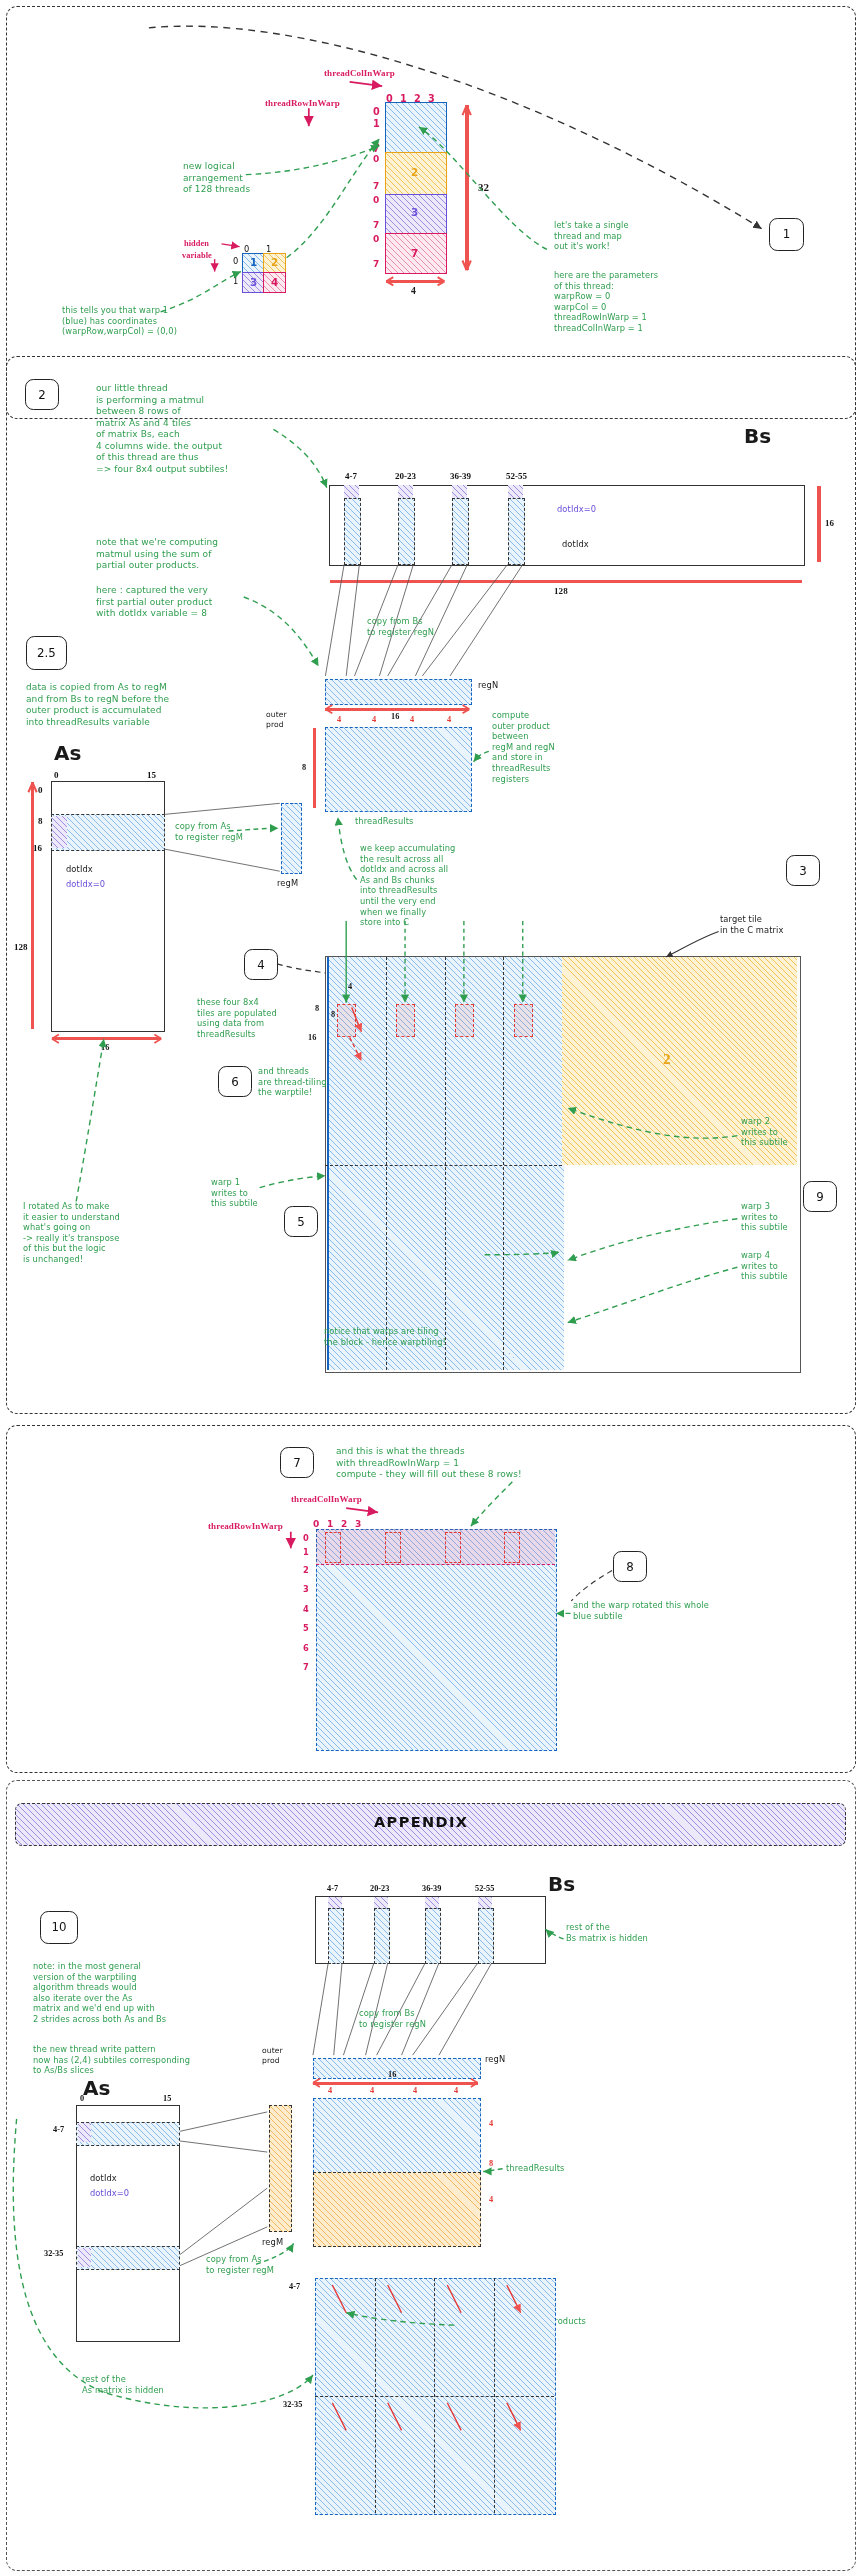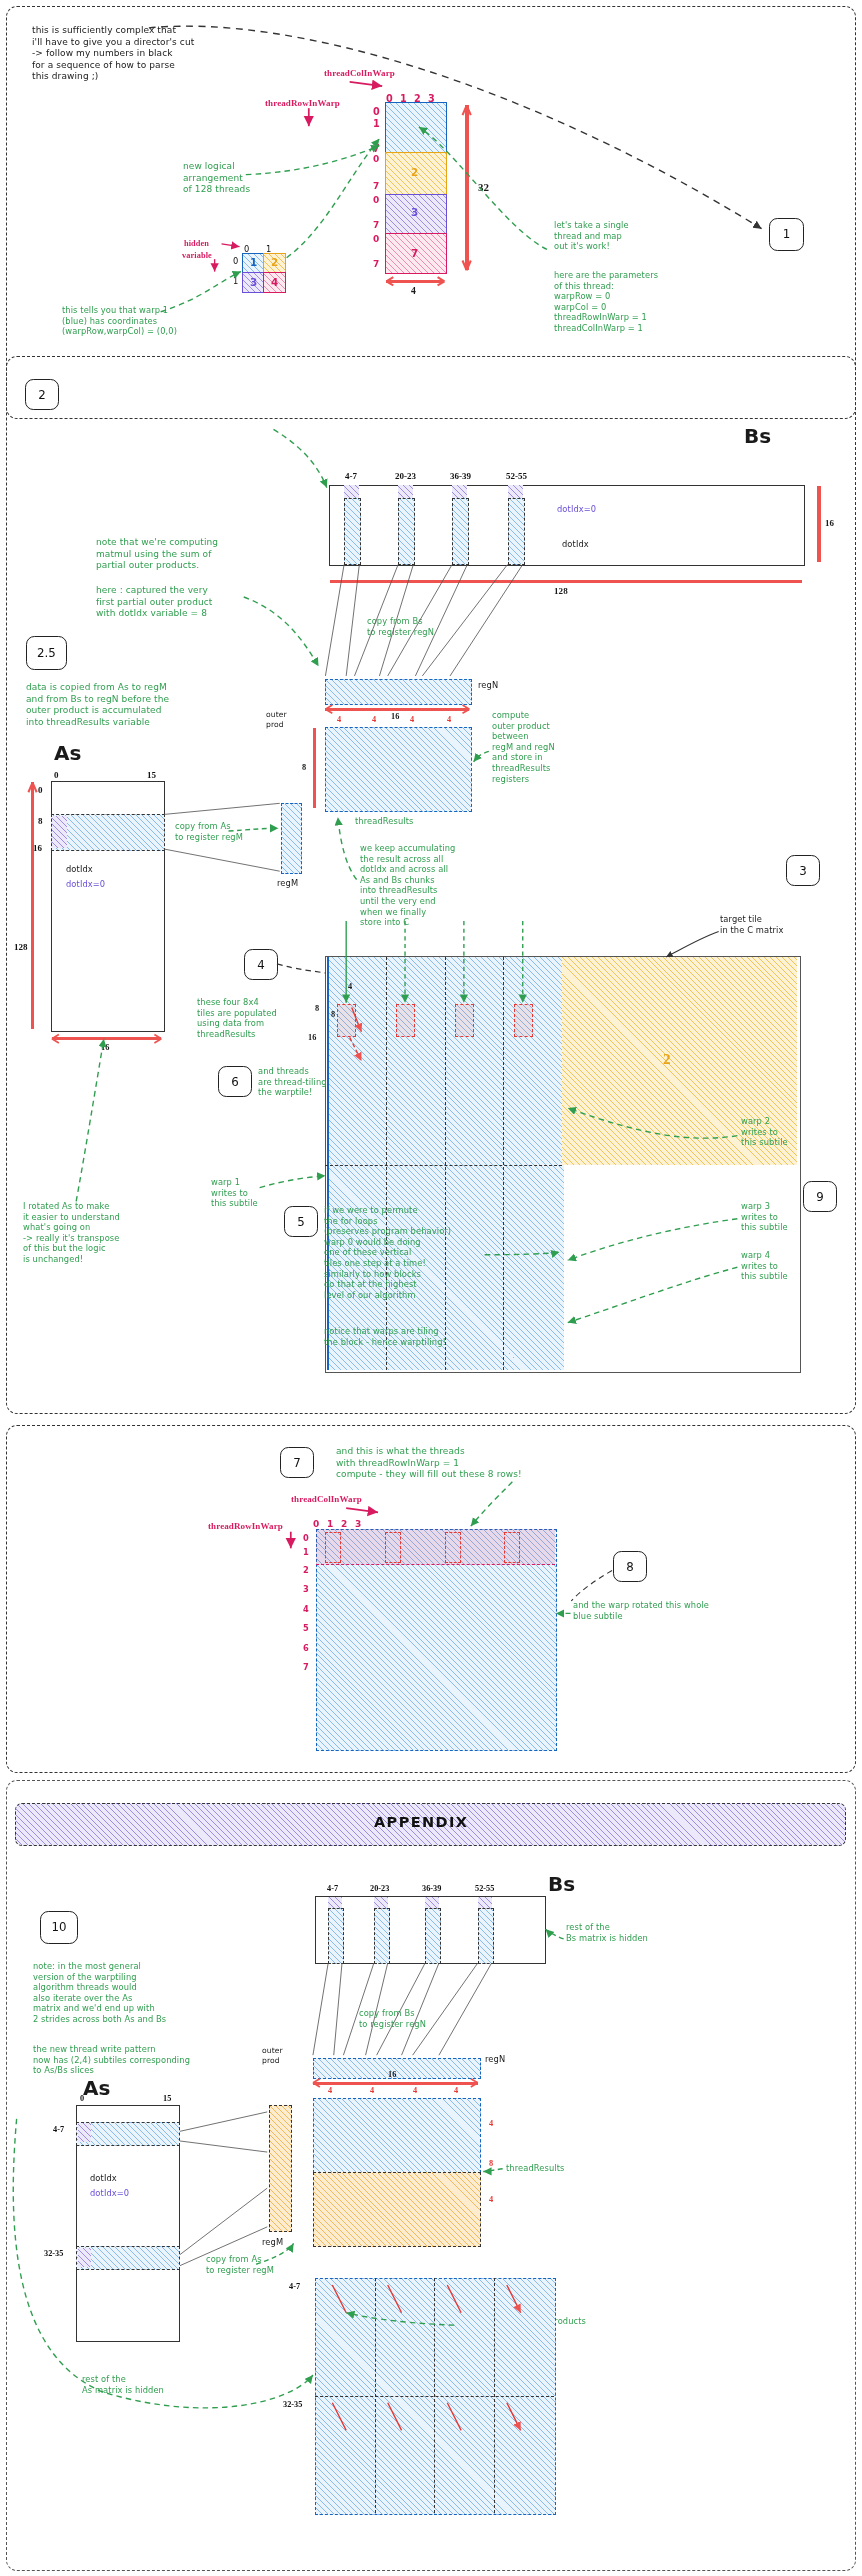--- a/index.html
+++ b/index.html
@@ -114,25 +114,20 @@
   .lbl{position:absolute;font-size:8.3px;color:#111;}
   .redbar{position:absolute;background:#ef5350;}
 </style>
 </head>
 <body>
 
 <div class="page">
 
   <div class="panel" style="left:5.5px;top:5.5px;width:850px;height:413px;"></div>
 
-  <div class="txt t13 black abs" style="left:32px;top:25px;">this is sufficiently complex that
-i'll have to give you a director's cut
--&gt; follow my numbers in black
-for a sequence of how to parse
-this drawing ;)</div>
 
   <div class="txt t13 pink abs bold" style="left:324px;top:68px;">threadColInWarp</div>
   <div class="txt t13 pink abs bold" style="left:265px;top:98px;">threadRowInWarp</div>
 
   <div class="ax pinkax" style="left:386px;top:93px;font-size:9.7px;">0</div>
   <div class="ax pinkax" style="left:400px;top:93px;font-size:9.7px;">1</div>
   <div class="ax pinkax" style="left:414px;top:93px;font-size:9.7px;">2</div>
   <div class="ax pinkax" style="left:428px;top:93px;font-size:9.7px;">3</div>
 
   <div class="ax pinkax" style="left:373px;top:106px;font-size:9.7px;">0</div>
@@ -196,20 +191,28 @@
 of this thread:
 warpRow = 0
 warpCol = 0
 threadRowInWarp = 1
 threadColInWarp = 1</div>
 
   <div class="panel" style="left:5.5px;top:356px;width:850px;height:1058px;"></div>
 
   <div class="badge" style="left:25px;top:379px;width:32px;height:29px;">2</div>
 
+  <div class="txt t13 green abs" style="left:96px;top:383px;">our little thread
+is performing a matmul
+between 8 rows of
+matrix As and 4 tiles
+of matrix Bs, each
+4 columns wide. the output
+of this thread are thus
+=&gt; four 8x4 output subtiles!</div>
   <div class="txt t13 green abs" style="left:96px;top:537px;">note that we're computing
 matmul using the sum of
 partial outer products.</div>
   <div class="txt t13 green abs" style="left:96px;top:585px;">here : captured the very
 first partial outer product
 with dotIdx variable = 8</div>
 
   <div class="txt t20 black abs" style="left:744px;top:424px;">Bs</div>
 
   <div class="abs bdr-black" style="left:329px;top:485px;width:474px;height:79px;background:#fff;"></div>
@@ -347,29 +350,20 @@
 
   <div class="badge" style="left:218px;top:1066px;width:32px;height:29px;">6</div>
   <div class="txt t12 green abs" style="left:258px;top:1066px;">and threads
 are thread-tiling
 the warptile!</div>
   <div class="txt t12 green abs" style="left:211px;top:1177px;">warp 1
 writes to
 this subtile</div>
 
   <div class="badge" style="left:284px;top:1206px;width:32px;height:29px;">5</div>
-  <div class="txt t12 green abs" style="left:324px;top:1205px;">if we were to permute
-the for loops
-(preserves program behavior)
-warp 0 would be doing
-one of these vertical
-tiles one step at a time!
-similarly to how blocks
-do that at the highest
-level of our algorithm</div>
   <div class="txt t12 green abs" style="left:324px;top:1326px;">notice that warps are tiling
 the block - hence warptiling!</div>
 
   <div class="badge" style="left:803px;top:1181px;width:32px;height:29px;">9</div>
   <div class="txt t12 green abs" style="left:741px;top:1116px;">warp 2
 writes to
 this subtile</div>
   <div class="txt t12 green abs" style="left:741px;top:1201px;">warp 3
 writes to
 this subtile</div>

